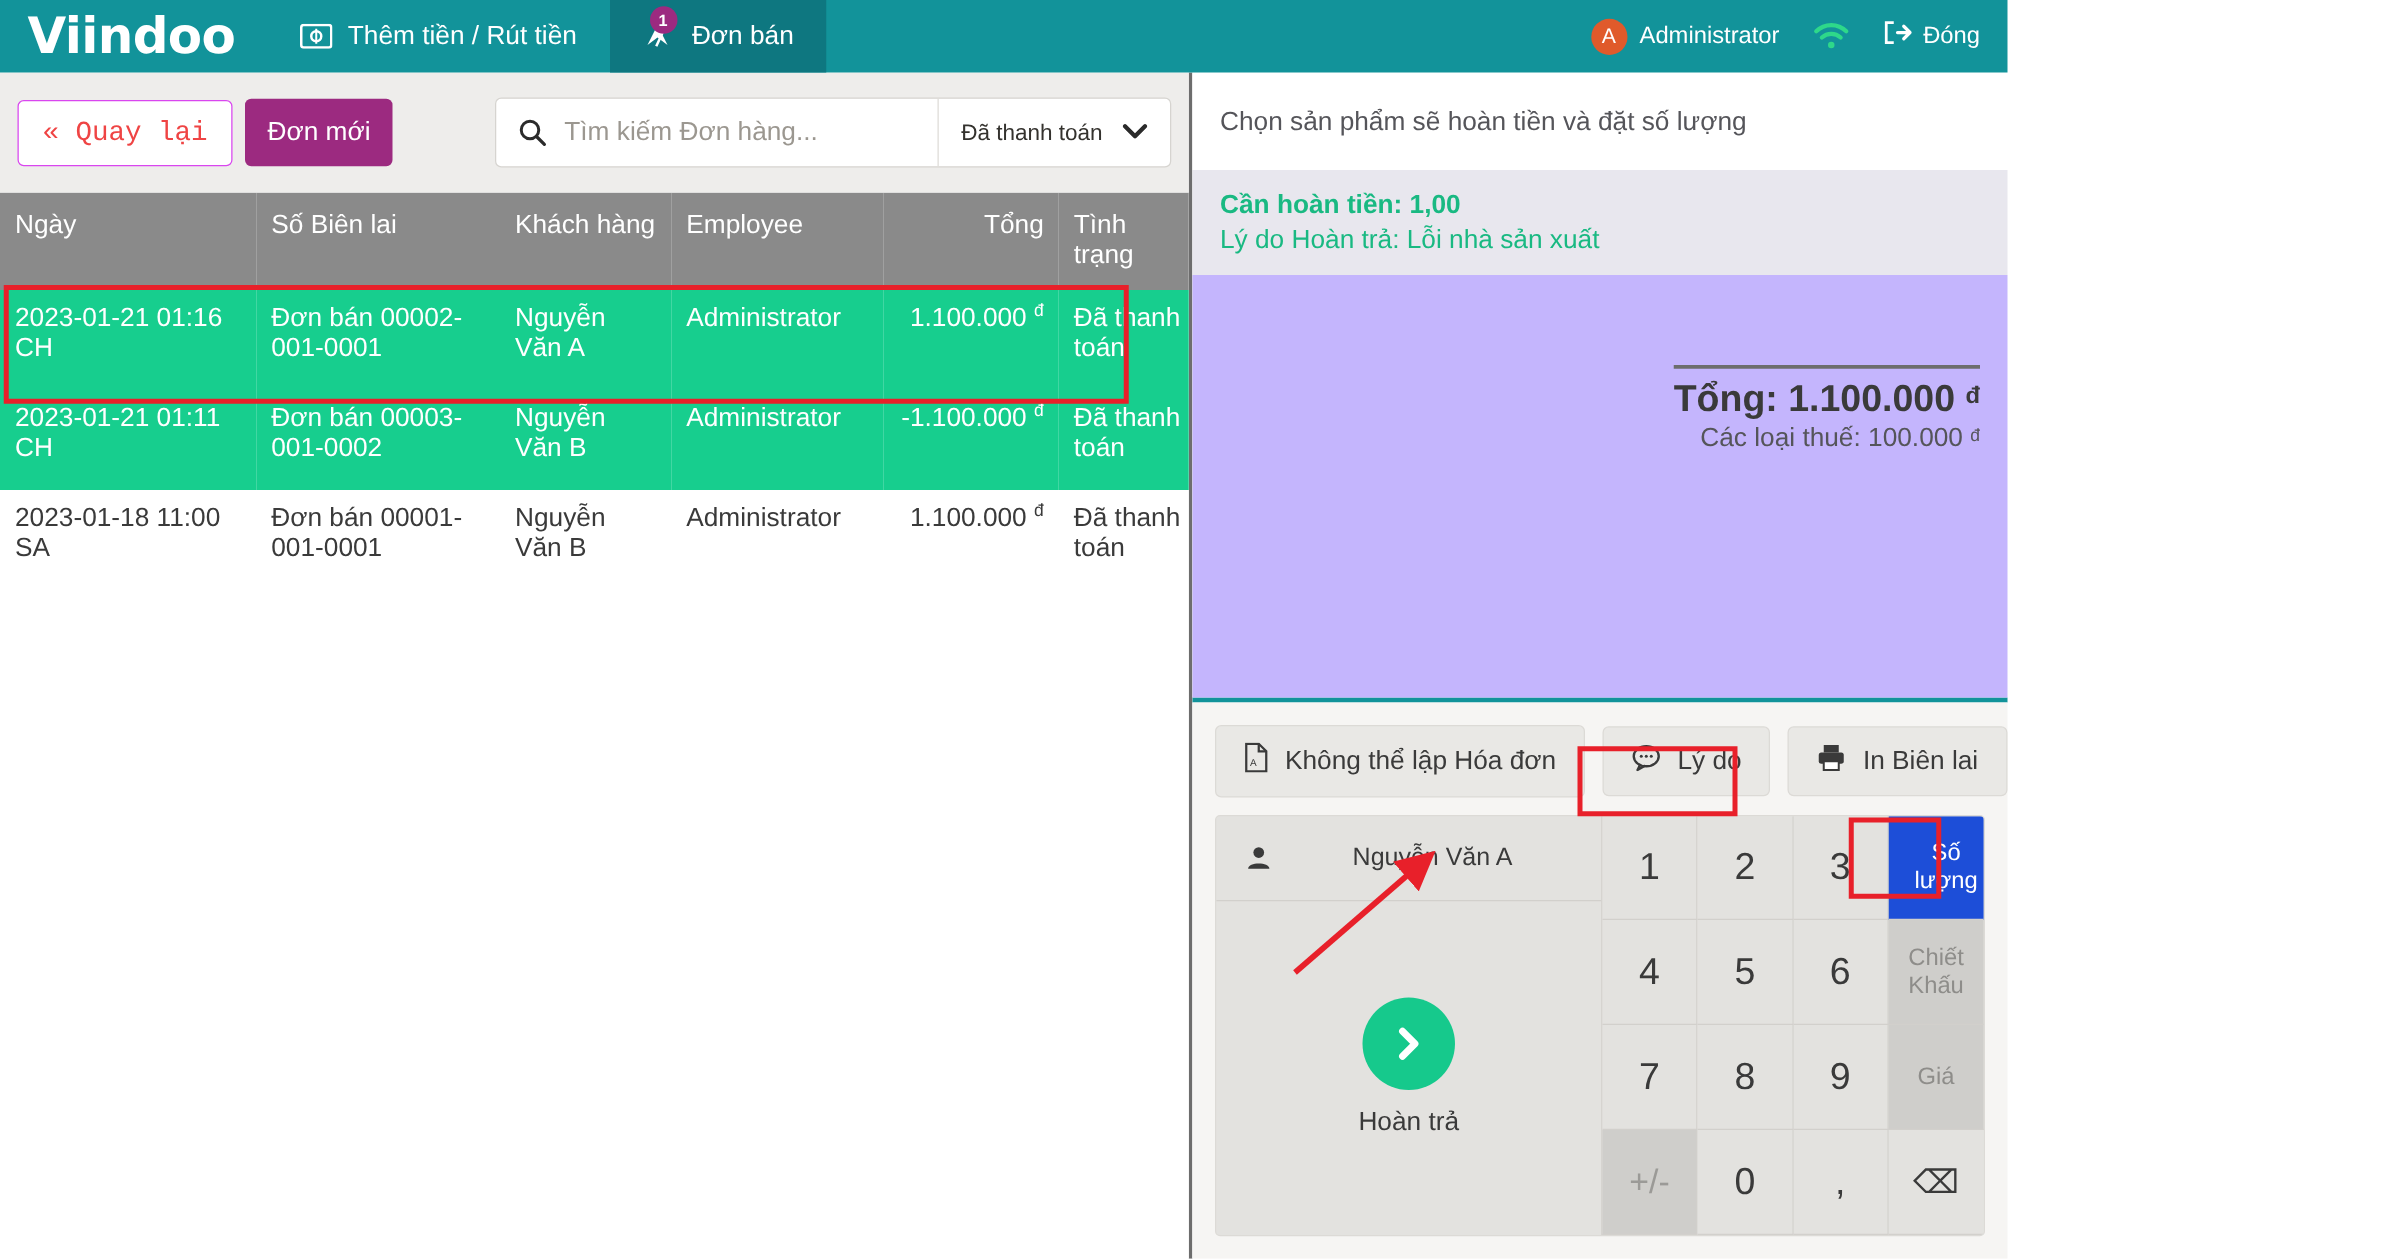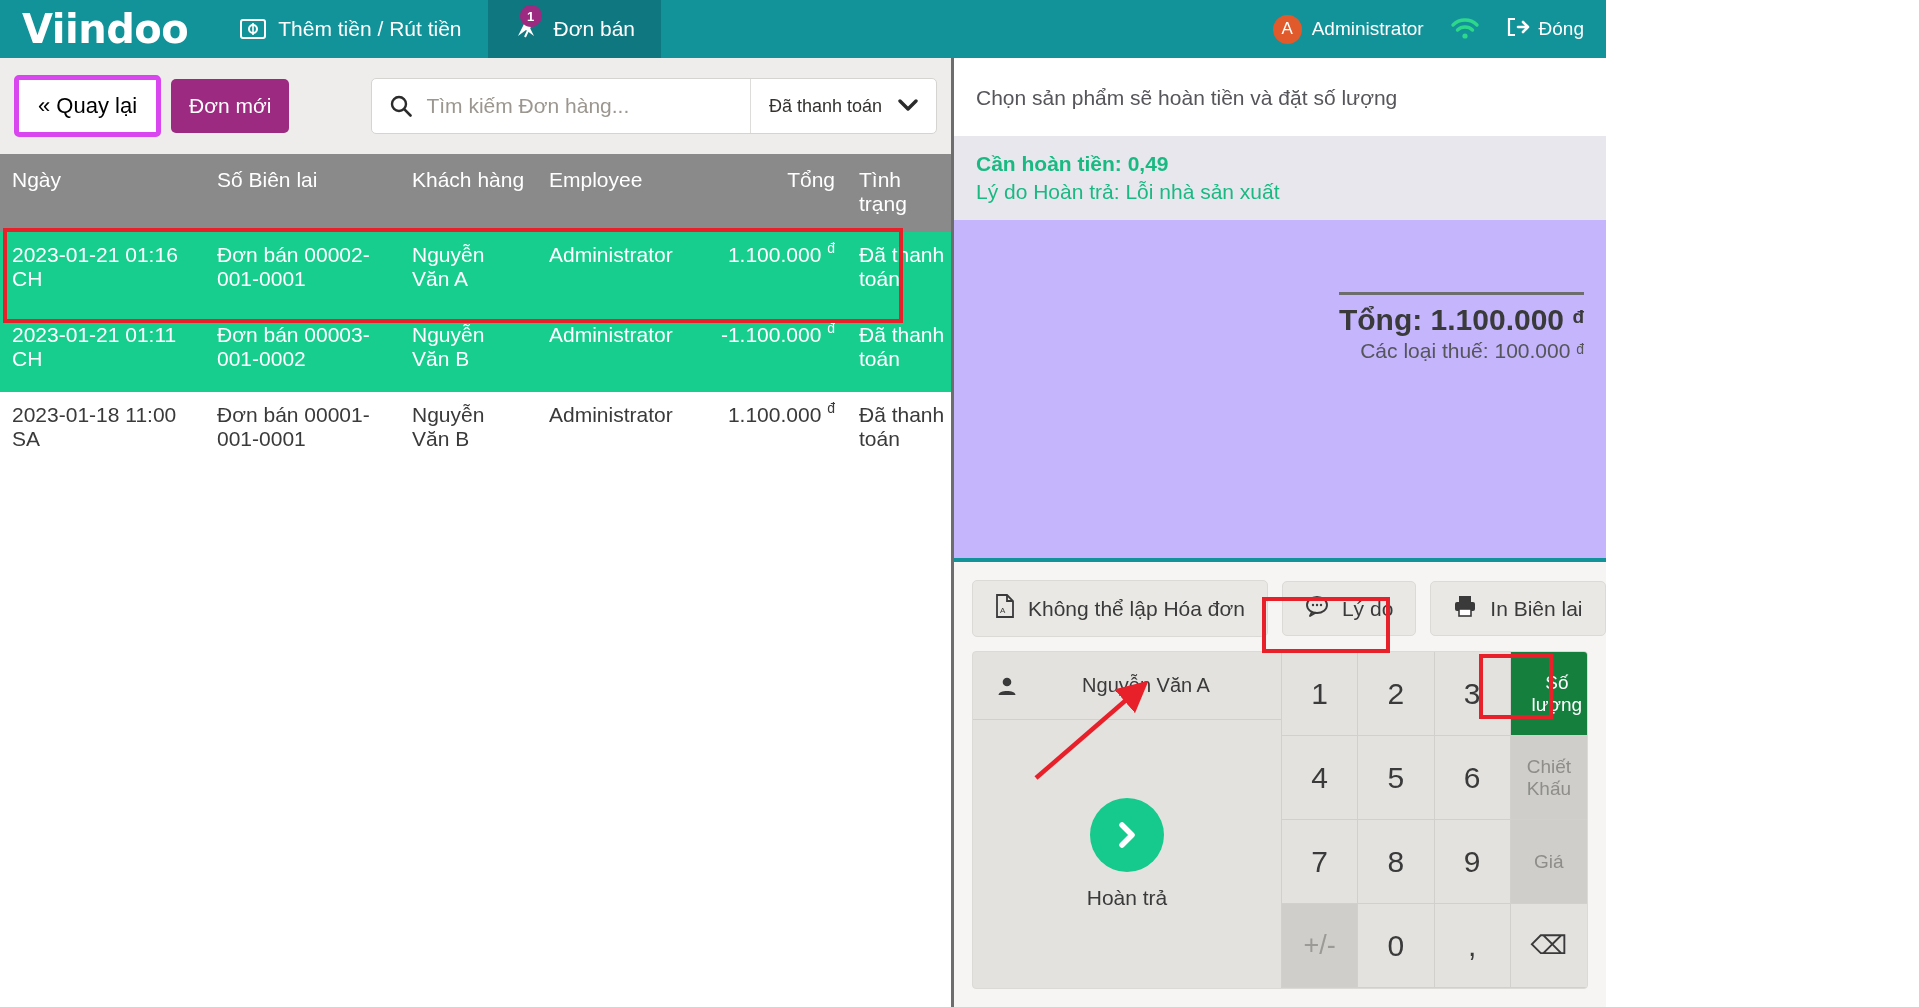--- a/index.html
+++ b/index.html
@@ -47,23 +47,23 @@
   .body { flex: 1; display: flex; min-height: 0; }
   .left { width: 954px; flex: 0 0 954px; display: flex; flex-direction: column; background:#fff; border-right: 3px solid #6d6d6d;}
   .right { flex: 1; display: flex; flex-direction: column; background: #fff; min-width: 0; }
 
   
   .toolbar {
     height: 96px; background: #eeedeb; display: flex; align-items: center;
     padding: 0 14px; gap: 0; flex: 0 0 96px;
   }
   .btn-back {
-    background: #fff; border: 5px solid #d946ef; border-radius: 5px;
-    font-size: 22px; color: #000000; padding: 13px 19px; cursor: pointer;
-    font-family: Liberation Sans, sans-serif;
+    background: #fff; border: 1px solid #d946ef; border-radius: 5px;
+    font-size: 22px; color: #ef4444; padding: 13px 19px; cursor: pointer;
+    font-family: Liberation Mono, monospace;
   }
   .btn-new {
     background: #9C2A80; color: #fff; border: none; border-radius: 5px;
     font-size: 21px; padding: 15px 18px; margin-left: 10px; cursor: pointer;
     font-family: "Liberation Sans", sans-serif;
   }
   .searchwrap {
     margin-left: 82px; flex: 1; height: 56px; background: #fff;
     border: 1px solid #d6d4d0; border-radius: 5px; display: flex; align-items: center;
     max-width: 612px;
@@ -166,21 +166,21 @@
   .v-label { font-size: 21px; color: #3a3a3a; }
   .pad-right { flex: 1; display: grid; grid-template-columns: repeat(4, 1fr); grid-auto-rows: 1fr; }
   .key {
     display: flex; align-items: center; justify-content: center;
     font-size: 30px; color: #3a3a3a; cursor: pointer;
     border-right: 1px solid #d2d0cc; border-bottom: 1px solid #d2d0cc;
     background: #e3e2df;
   }
   .key.dim { background: #cfcecb; color: #9b9a97; font-size: 27px; }
   .key.mode { background: #cfcecb; color: #8e8d8a; font-size: 19px; line-height: 1.15; text-align: center; }
-  .key.mode.active { background: #15803d; color: #ffffff; padding-left: 16px; }
+  .key.mode.active { background: #1d4ed8; color: #ffffff; padding-left: 16px; }
   .key.backspace { font-size: 26px; }
   .key:nth-child(4n) { border-right: none; }
 
   
   .anno { position: absolute; border: 4px solid #E8202A; pointer-events: none; z-index: 50; }
   #anno-row   { left: 3px;    top: 228px; width: 900px; height: 95px; }
   #anno-lydo  { left: 1262px; top: 597px; width: 128px; height: 56px; }
   #anno-soluong { left: 1479px; top: 654px; width: 74px; height: 65px; }
   .arrow { position: absolute; z-index: 51; pointer-events: none; }
 </style>
@@ -315,21 +315,21 @@
           </tbody>
         </table>
       </div>
     </div>
 
     <div class="right">
 
       <div class="r-hint">Chọn sản phẩm sẽ hoàn tiền và đặt số lượng</div>
 
       <div class="orderline">
-        <div class="ol-green">Cần hoàn tiền: 0,49</div>
+        <div class="ol-green">Cần hoàn tiền: 1,00</div>
         <div class="ol-green2">Lý do Hoàn trả: Lỗi nhà sản xuất</div>
       </div>
 
       <div class="totals-area">
         <div class="totals">
           <div class="rule"></div>
           <div class="total-main">
             <span>Tổng: 1.100.000</span>
             <span class="cur2">đ</span>
           </div>

